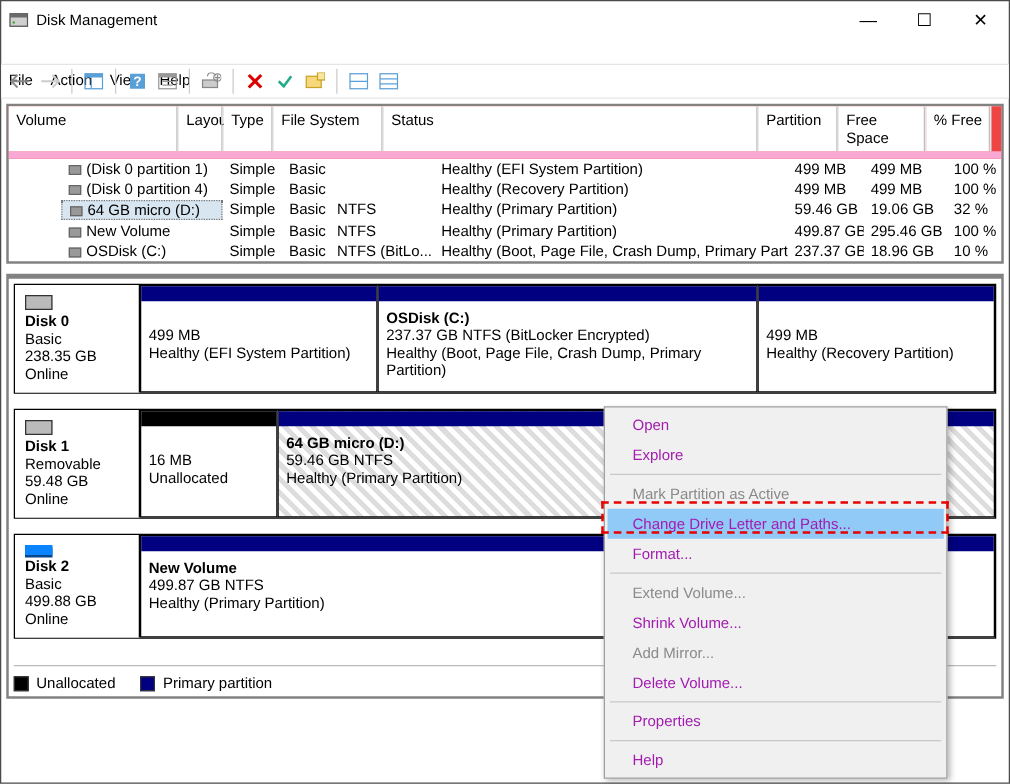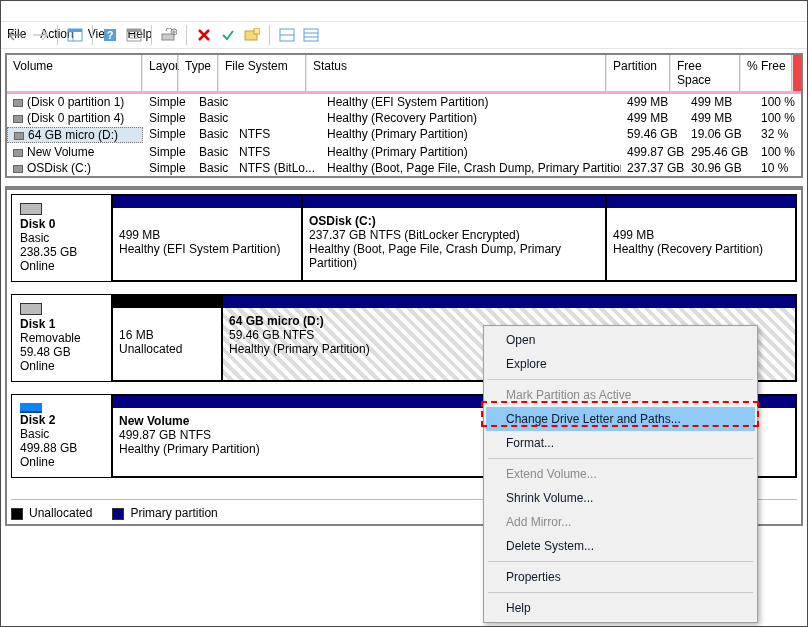--- a/index.html
+++ b/index.html
@@ -12,25 +12,25 @@
   .win-controls { display:flex; height:100%;}
   .win-controls div { width:45px; display:flex; align-items:center; justify-content:center; font-size:14px; font-family:Arial,sans-serif;}
   .menubar { height:20px; padding:0 6px; display:flex; gap:14px; align-items:center; }
   .menubar span { font-size:12px;margin-top:45px; }
   .toolbar { height:28px; border-top:1px solid #e5e5e5; border-bottom:1px solid #e5e5e5; padding:2px 4px; display:flex; align-items:center; gap:2px; background:#fff;}
   .tbtn { width:22px; height:22px; display:flex; align-items:center; justify-content:center; border:1px solid transparent;}
   .sep { width:1px; height:20px; background:#ccc; margin:0 4px;}
   .content { padding:4px; }
   
   .vol-table { border:2px solid #828282; }
-  .vol-head { display:flex; background:#ef4444; border-bottom:3px solid #f9a8d4;}
+  .vol-head { display:flex; background:#ef4444; border-bottom:6px solid #f9a8d4;}
   .vh { border-right:1px solid #e5e5e5; padding:4px 6px; font-size:12px; background:#fff; position:relative;}
   .vh:after{ content:""; position:absolute; right:0; top:0; bottom:0; width:1px; background:#c0c0c0;}
   .vol-body { }
-  .vr { display:flex; padding:1px 0;}
+  .vr { display:flex; padding:1px 0;margin-left:42px;}
   .vc { padding:0 6px; font-size:12px; white-space:nowrap; overflow:hidden;}
   .c0{width:136px} .c1{width:50px} .c2{width:40px} .c3{width:88px} .c4{width:300px} .c5{width:64px} .c6{width:70px} .c7{width:46px}
   .vh.c0{width:136px}.vh.c1{width:36px}.vh.c2{width:40px}.vh.c3{width:88px}.vh.c4{width:300px}.vh.c5{width:64px}.vh.c6{width:70px}.vh.c7{width:52px}
   .part-icon{display:inline-block;width:10px;height:8px;background:#999;margin-right:4px;vertical-align:middle;border:1px solid #666;}
   .row-sel .vc:first-child { background:#d8e6f2; border:1px dotted #777; }
   
   .gfx { margin-top:8px; border:2px solid #828282; border-top-width:4px; padding:4px 4px 34px 4px; position:relative; min-height:300px;}
   .disk { display:flex; border:1px solid #000; margin-bottom:12px;}
   .dhead { width:100px; background:#fff; border-right:1px solid #000; padding:8px; display:flex; flex-direction:column; font-size:12px;}
   .dicon{width:22px;height:12px;border:1px solid #333;background:#bbb;margin-bottom:2px;}
@@ -41,31 +41,46 @@
   .pbody{padding:6px;font-size:12px;flex:1}
   .primary .pstripe{background:#000080;}
   .unalloc .pstripe{background:#000;}
   .part.sel{ background:repeating-linear-gradient(45deg,#fff,#fff 4px,#ddd 4px,#ddd 8px);}
   .part.sel .pbody{background:transparent}
   .legend{position:absolute;left:4px;right:4px;bottom:4px;border-top:1px solid #bbb;padding-top:6px;display:flex;gap:20px;align-items:center;font-size:12px}
   .swatch{display:inline-block;width:12px;height:12px;margin-right:6px;vertical-align:middle;border:1px solid #333}
   .sw-un{background:#000}.sw-pr{background:#000080}
   
   .ctx { position:absolute; background:#f0f0f0; border:1px solid #a0a0a0; box-shadow:2px 2px 5px rgba(0,0,0,.3); width:275px; font-size:12px; z-index:50; padding:2px;}
-  .ctx .mi{padding:5px 20px; color:#0f172a;}
+  .ctx .mi{padding:5px 20px; color:#a21caf;}
   .ctx .mi.dis{color:#8a8a8a}
   .ctx .sep2{height:1px;background:#c8c8c8;margin:3px 2px;}
   .ctx .mi.hi{background:#91c9f7;}
   .dashrect{position:absolute;border:2px dashed #e60000;pointer-events:none;z-index:60}
 </style>
 </head>
 <body>
 
 <div class="window">
 
+  <div class="titlebar">
+    <div class="left">
+      <svg class="title-icon" viewBox="0 0 16 16">
+          <rect x="1" y="3" width="14" height="10" fill="#d0d0d0" stroke="#555"></rect>
+          <rect x="1" y="3" width="14" height="3" fill="#6a6a6a"></rect>
+          <circle cx="4" cy="10" r="1" fill="#4a4"></circle>
+        </svg>
+      <span class="title">Disk Management</span>
+    </div>
+    <div class="win-controls">
+      <div>—</div>
+      <div>☐</div>
+      <div>✕</div>
+    </div>
+  </div>
 
   <div class="menubar">
     <span>File</span>
     <span>Action</span>
     <span>View</span>
     <span>Help</span>
   </div>
 
   <div class="toolbar">
     <div class="tbtn">
@@ -197,21 +212,21 @@
             <div class="vc c6">295.46 GB</div>
             <div class="vc c7">100 %</div>
           </div>
           <div class="vr">
             <div class="vc c0"><span class="part-icon"></span>OSDisk (C:)</div>
             <div class="vc c1">Simple</div>
             <div class="vc c2">Basic</div>
             <div class="vc c3">NTFS (BitLo...</div>
             <div class="vc c4">Healthy (Boot, Page File, Crash Dump, Primary Partition)</div>
             <div class="vc c5">237.37 GB</div>
-            <div class="vc c6">30.96 GB</div>
+            <div class="vc c6">18.96 GB</div>
             <div class="vc c7">10 %</div>
           </div>
         </div>
     </div>
 
     <div class="gfx">
 
       <div class="disk">
         <div class="dhead">
           <div class="dicon"></div>
@@ -283,21 +298,21 @@
       <div class="mi">Open</div>
       <div class="mi">Explore</div>
       <div class="sep2"></div>
       <div class="mi dis">Mark Partition as Active</div>
       <div class="mi hi">Change Drive Letter and Paths...</div>
       <div class="mi">Format...</div>
       <div class="sep2"></div>
       <div class="mi dis">Extend Volume...</div>
       <div class="mi">Shrink Volume...</div>
       <div class="mi dis">Add Mirror...</div>
-      <div class="mi">Delete System...</div>
+      <div class="mi">Delete Volume...</div>
       <div class="sep2"></div>
       <div class="mi">Properties</div>
       <div class="sep2"></div>
       <div class="mi">Help</div>
     </div>
 
   <div class="dashrect" style="left:480px; top:400px; width:278px; height:26px"></div>
 </div>
 
 </body></html>

